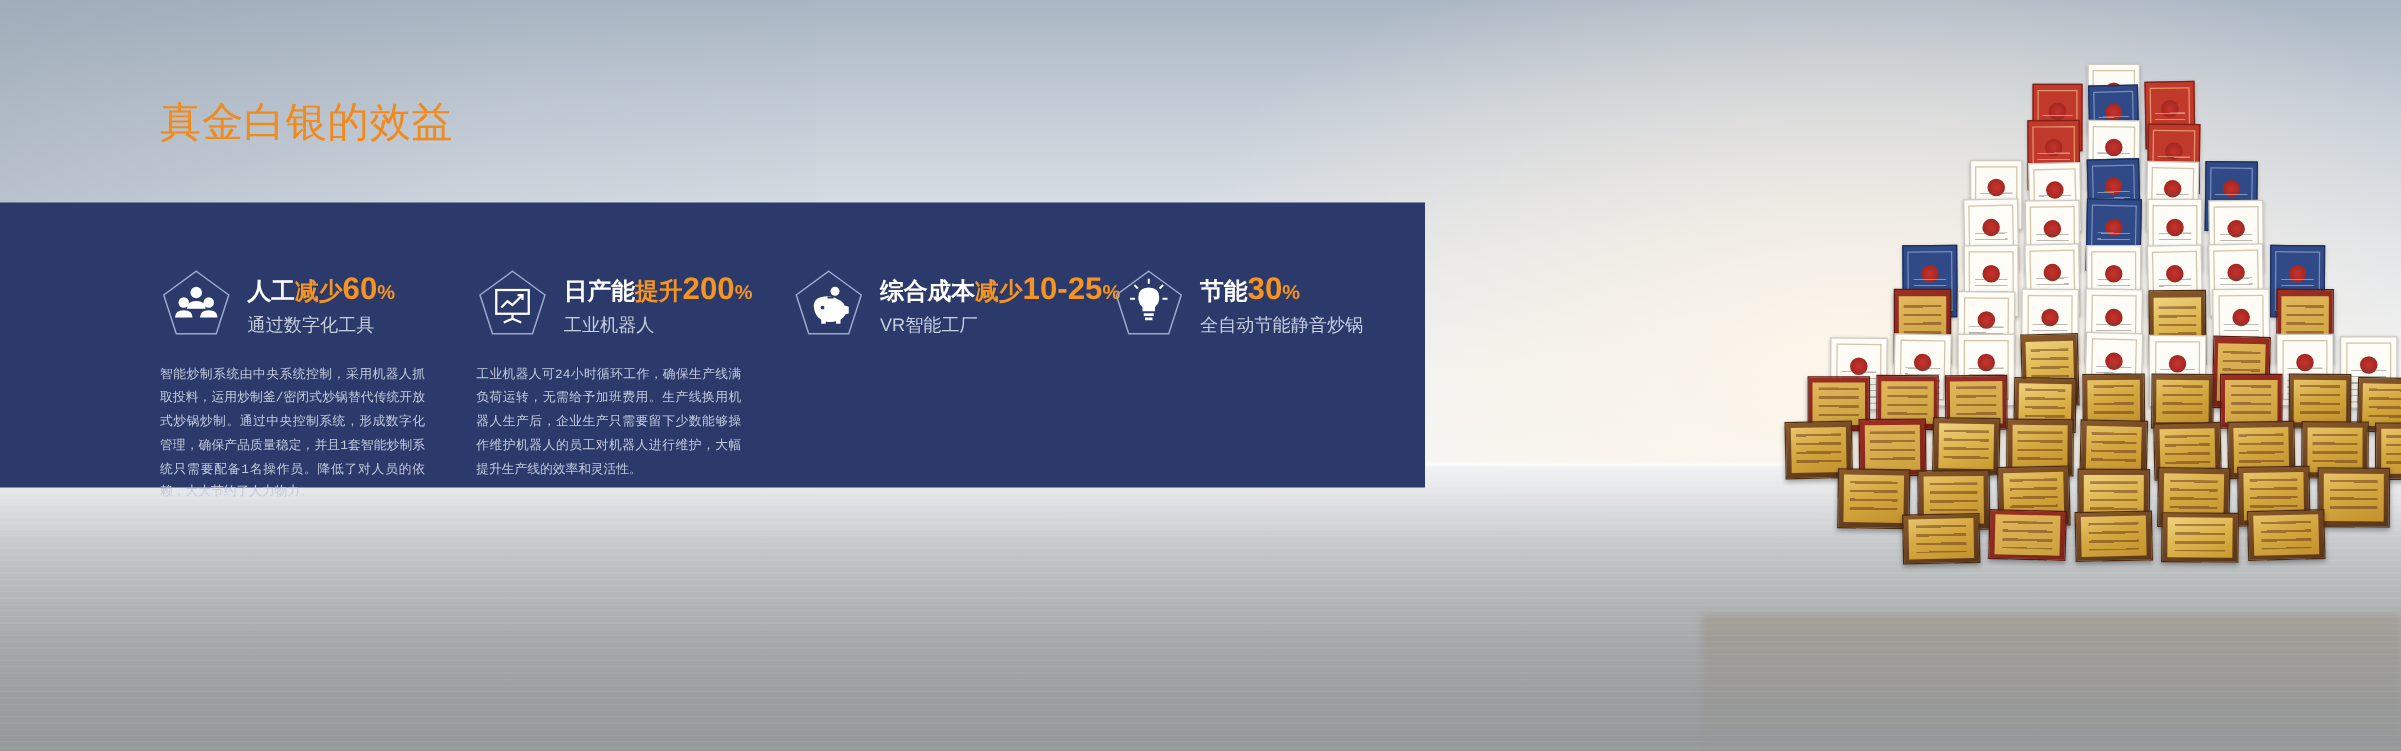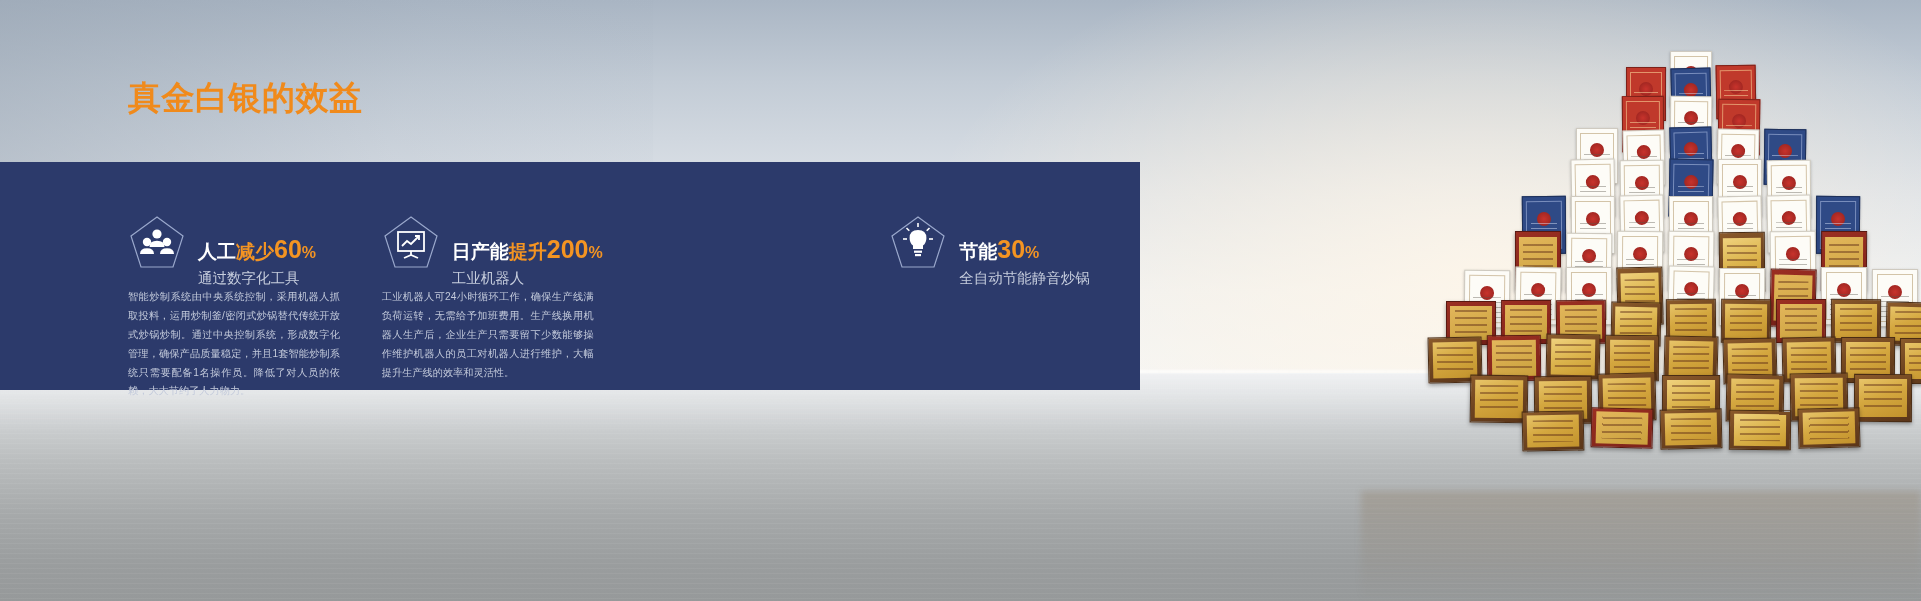--- a/index.html
+++ b/index.html
@@ -46,21 +46,21 @@
     display:flex; align-items:baseline; white-space:nowrap;
   }
   .h-reg {
     font-size:33px; color:#4a5a7d; letter-spacing:1px; font-weight:400;
   }
   .h-big {
     font-size:62px; color:#2a3c6e; font-weight:800;
     letter-spacing:0px; line-height:1; margin:0 4px;
   }
   .h-orange {
-    font-size:33px; color:#f08a1b; font-weight:700; letter-spacing:.5px;
+    font-size:33px; color:#f08a1b; font-weight:400; letter-spacing:.5px;
   }
 
   
   #panel {
     position:absolute; left:0; top:162px; width:1140px; height:218px;
     background:#2c3a6b;
   }
   #panel-lower {
     position:absolute; left:0; top:280px; width:1140px; height:110px;
     background:#2c3a6b;
@@ -71,31 +71,31 @@
   }
   .feature { width:256px; position:relative; }
 
   .feat-head { display:flex; align-items:flex-start; }
   .badge {
     width:58px; height:58px; flex:none; position:relative; margin-right:12px;
   }
   .badge svg { position:absolute; left:0; top:0; }
   .feat-text { padding-top:2px; }
   .feat-title {
-    font-size:19px; font-weight:700; color:#ffffff; white-space:nowrap; line-height:1.2;margin-top:18px;
+    font-size:19px; font-weight:700; color:#ffffff; white-space:nowrap; line-height:1.2;
   }
   .feat-title .num { color:#f49422; font-size:25px; font-weight:800; }
   .feat-title .accent { color:#f49422; }
   .feat-title .pct { color:#f49422; font-size:16px; font-weight:800; }
   .feat-sub {
     font-size:14.5px; color:#c6cddd; margin-top:5px; font-weight:400; white-space:nowrap;
   }
   .feat-body {
-    width:212px;
-    font-size:10.2px; line-height:1.85; color:#c3cadb; text-align:justify;
+    margin-top:20px; width:212px;
+    font-size:10.2px; line-height:1.85; color:#c3cadb; text-align:justify;font-family:Liberation Mono, monospace;
   }
 
   
   #certs { position:absolute; right:0; top:0; width:560px; height:601px; }
   .cert {
     position:absolute; background:#fdfcf7;
     border:1px solid rgba(120,110,90,.35);
     box-shadow:0 1px 3px rgba(0,0,0,.25);
     overflow:hidden;
   }
@@ -488,20 +488,37 @@
         <div class="feat-title">
           <span>日产能</span><span class="accent">提升</span><span class="num">200</span><span class="pct">%</span>
         </div>
         <div class="feat-sub">工业机器人</div>
       </div>
     </div>
     <div class="feat-body">工业机器人可24小时循环工作，确保生产线满负荷运转，无需给予加班费用。生产线换用机器人生产后，企业生产只需要留下少数能够操作维护机器人的员工对机器人进行维护，大幅提升生产线的效率和灵活性。</div>
   </div>
 
   <div class="feature">
+    <div class="feat-head">
+      <div class="badge">
+        <svg width="58" height="58" viewBox="0 0 58 58">
+          <polygon points="29,3 55,22 45,53 13,53 3,22" fill="none" stroke="#9aa8cc" stroke-width="1.2"></polygon>
+          <circle cx="34" cy="19" r="3.6" fill="#fff"></circle>
+          <path d="M17 31 q0-8 11-8 q5 0 8 2.4 q4 1.2 5.6 5 l3.4 1 v5.4 l-2.6 .6 q-1.2 2.8 -4 4.4 v3.2 h-3.6 v-2 q-2 .5 -4.4 .5 q-2 0 -3.8 -.4 v1.9 h-3.6 v-3.2 q-4.4 -2.8 -5.4 -7.4 z" fill="#fff"></path>
+          <circle cx="24" cy="32" r="1.5" fill="#2c3a6b"></circle>
+          <line x1="28" y1="24" x2="33" y2="24" stroke="#2c3a6b" stroke-width="1.6"></line>
+        </svg>
+      </div>
+      <div class="feat-text">
+        <div class="feat-title">
+          <span>综合成本</span><span class="accent">减少</span><span class="num">10-25</span><span class="pct">%</span>
+        </div>
+        <div class="feat-sub">VR智能工厂</div>
+      </div>
+    </div>
   </div>
 
   <div class="feature">
     <div class="feat-head">
       <div class="badge">
         <svg width="58" height="58" viewBox="0 0 58 58">
           <polygon points="29,3 55,22 45,53 13,53 3,22" fill="none" stroke="#9aa8cc" stroke-width="1.2"></polygon>
           <path d="M29 16 q8.4 0 8.4 8 q0 5 -3.4 7.6 v3.4 h-10 v-3.4 q-3.4 -2.6 -3.4 -7.6 q0 -8 8.4 -8 z" fill="#fff"></path>
           <rect x="25" y="36.6" width="8" height="2.2" fill="#fff"></rect>
           <rect x="26" y="40" width="6" height="2.2" fill="#fff"></rect>

